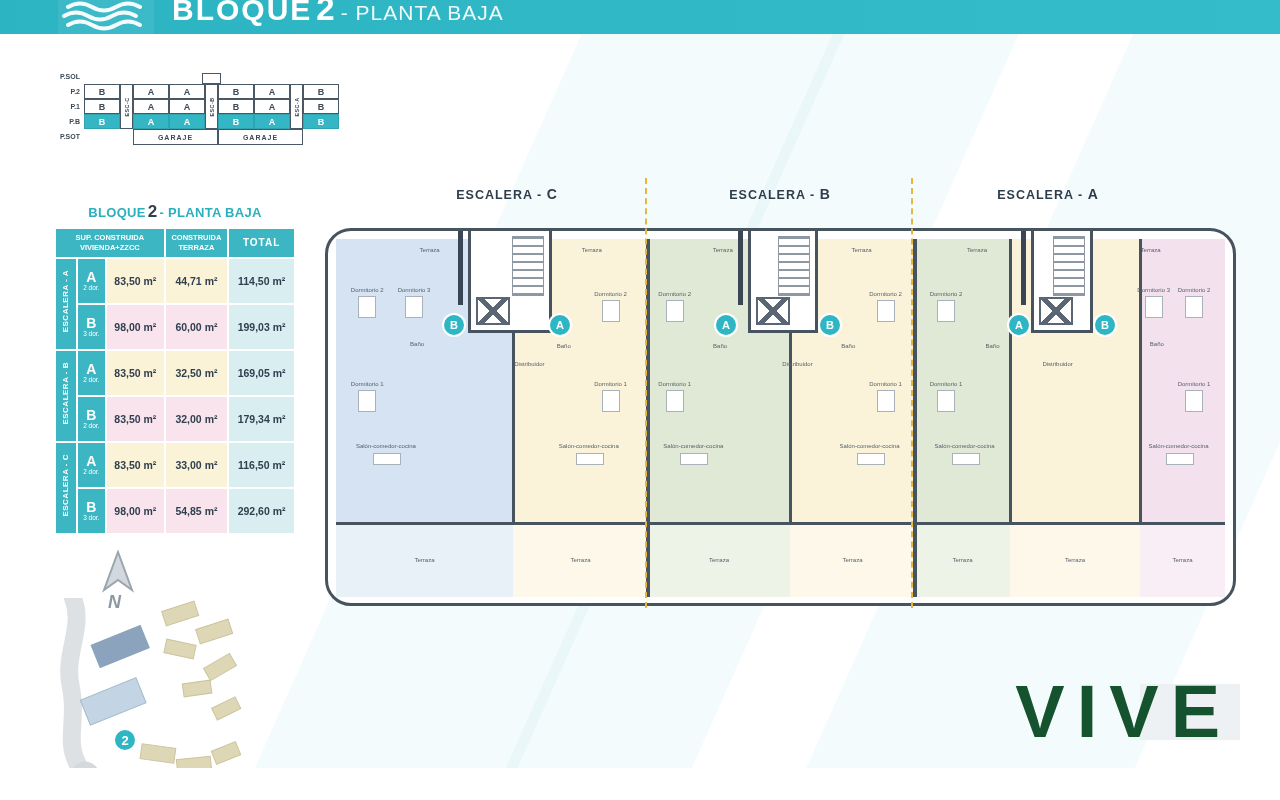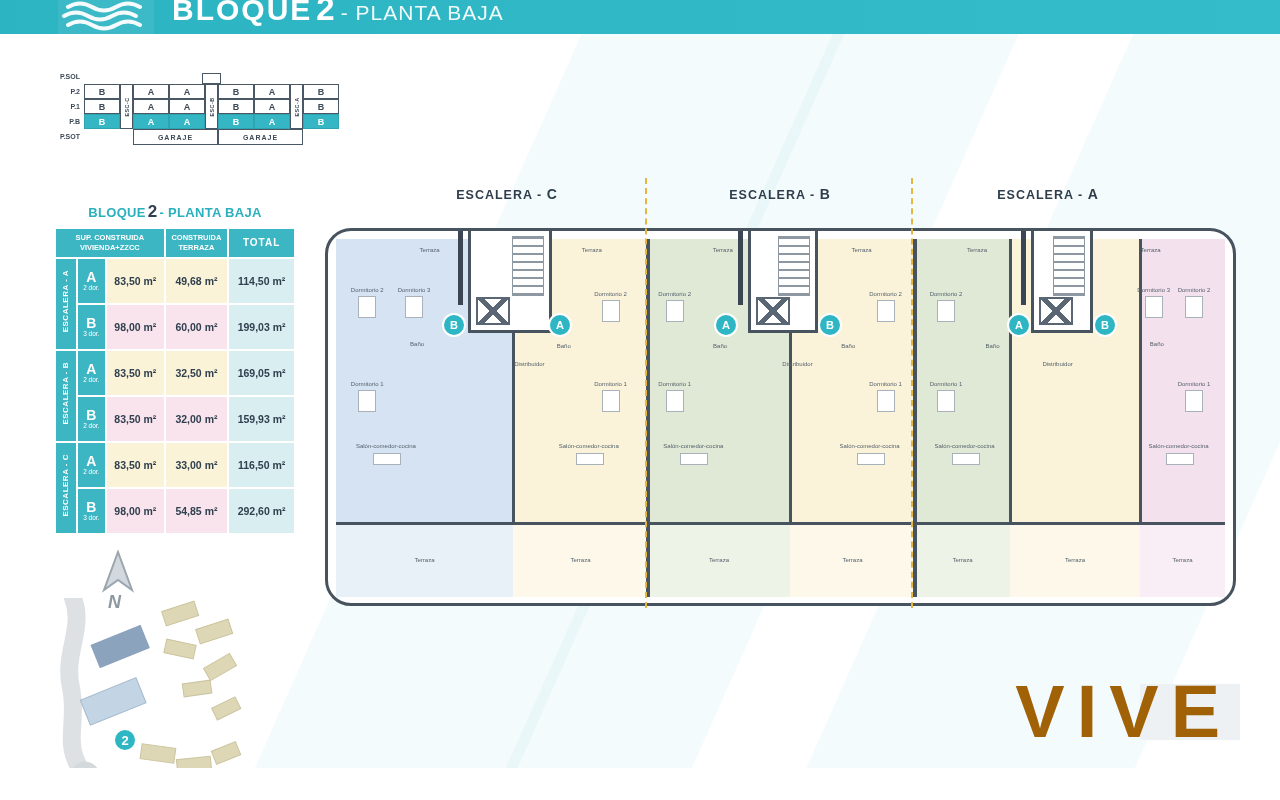--- a/index.html
+++ b/index.html
@@ -80,21 +80,21 @@
   .plan-label{position:absolute;transform:translateX(-50%);font-size:6px;color:#57626d;
               white-space:nowrap;z-index:4;text-align:center;}
 
   
   .north{position:absolute;left:96px;top:550px;z-index:2;}
   .site{position:absolute;left:45px;top:598px;z-index:2;}
 
   
   .wm-sq{position:absolute;right:40px;bottom:28px;width:100px;height:56px;background:#eef1f3;z-index:0;}
   .wm{position:absolute;right:48px;bottom:14px;font-size:74px;font-weight:800;letter-spacing:12px;
-      color:#a16207;z-index:1;}
+      color:#14532d;z-index:1;}
 </style>
 </head>
 <body>
 
 <div class="page">
 
   <div class="swoosh sw1"></div>
   <div class="swoosh sw2"></div>
   <div class="swoosh sw3"></div>
 
@@ -177,21 +177,21 @@
         </tr>
       </thead>
       <tbody>
           <tr>
             <td rowspan="2" class="esc-cell"><span class="vert">ESCALERA - A</span></td>
             <td class="unit-cell">
               <div class="unit-letter">A</div>
               <div class="unit-dor">2 dor.</div>
             </td>
             <td class="val tone-cream">83,50 m²</td>
-            <td class="val tone-cream">49,68 m²</td>
+            <td class="val tone-cream">44,71 m²</td>
             <td class="val val-total">114,50 m²</td>
           </tr>
           <tr>
             <td class="unit-cell">
               <div class="unit-letter">B</div>
               <div class="unit-dor">3 dor.</div>
             </td>
             <td class="val tone-pink">98,00 m²</td>
             <td class="val tone-pink">60,00 m²</td>
             <td class="val val-total">199,03 m²</td>
@@ -206,21 +206,21 @@
             <td class="val tone-cream">32,50 m²</td>
             <td class="val val-total">169,05 m²</td>
           </tr>
           <tr>
             <td class="unit-cell">
               <div class="unit-letter">B</div>
               <div class="unit-dor">2 dor.</div>
             </td>
             <td class="val tone-pink">83,50 m²</td>
             <td class="val tone-pink">32,00 m²</td>
-            <td class="val val-total">159,93 m²</td>
+            <td class="val val-total">179,34 m²</td>
           </tr>
           <tr>
             <td rowspan="2" class="esc-cell"><span class="vert">ESCALERA - C</span></td>
             <td class="unit-cell">
               <div class="unit-letter">A</div>
               <div class="unit-dor">2 dor.</div>
             </td>
             <td class="val tone-cream">83,50 m²</td>
             <td class="val tone-cream">33,00 m²</td>
             <td class="val val-total">116,50 m²</td>

